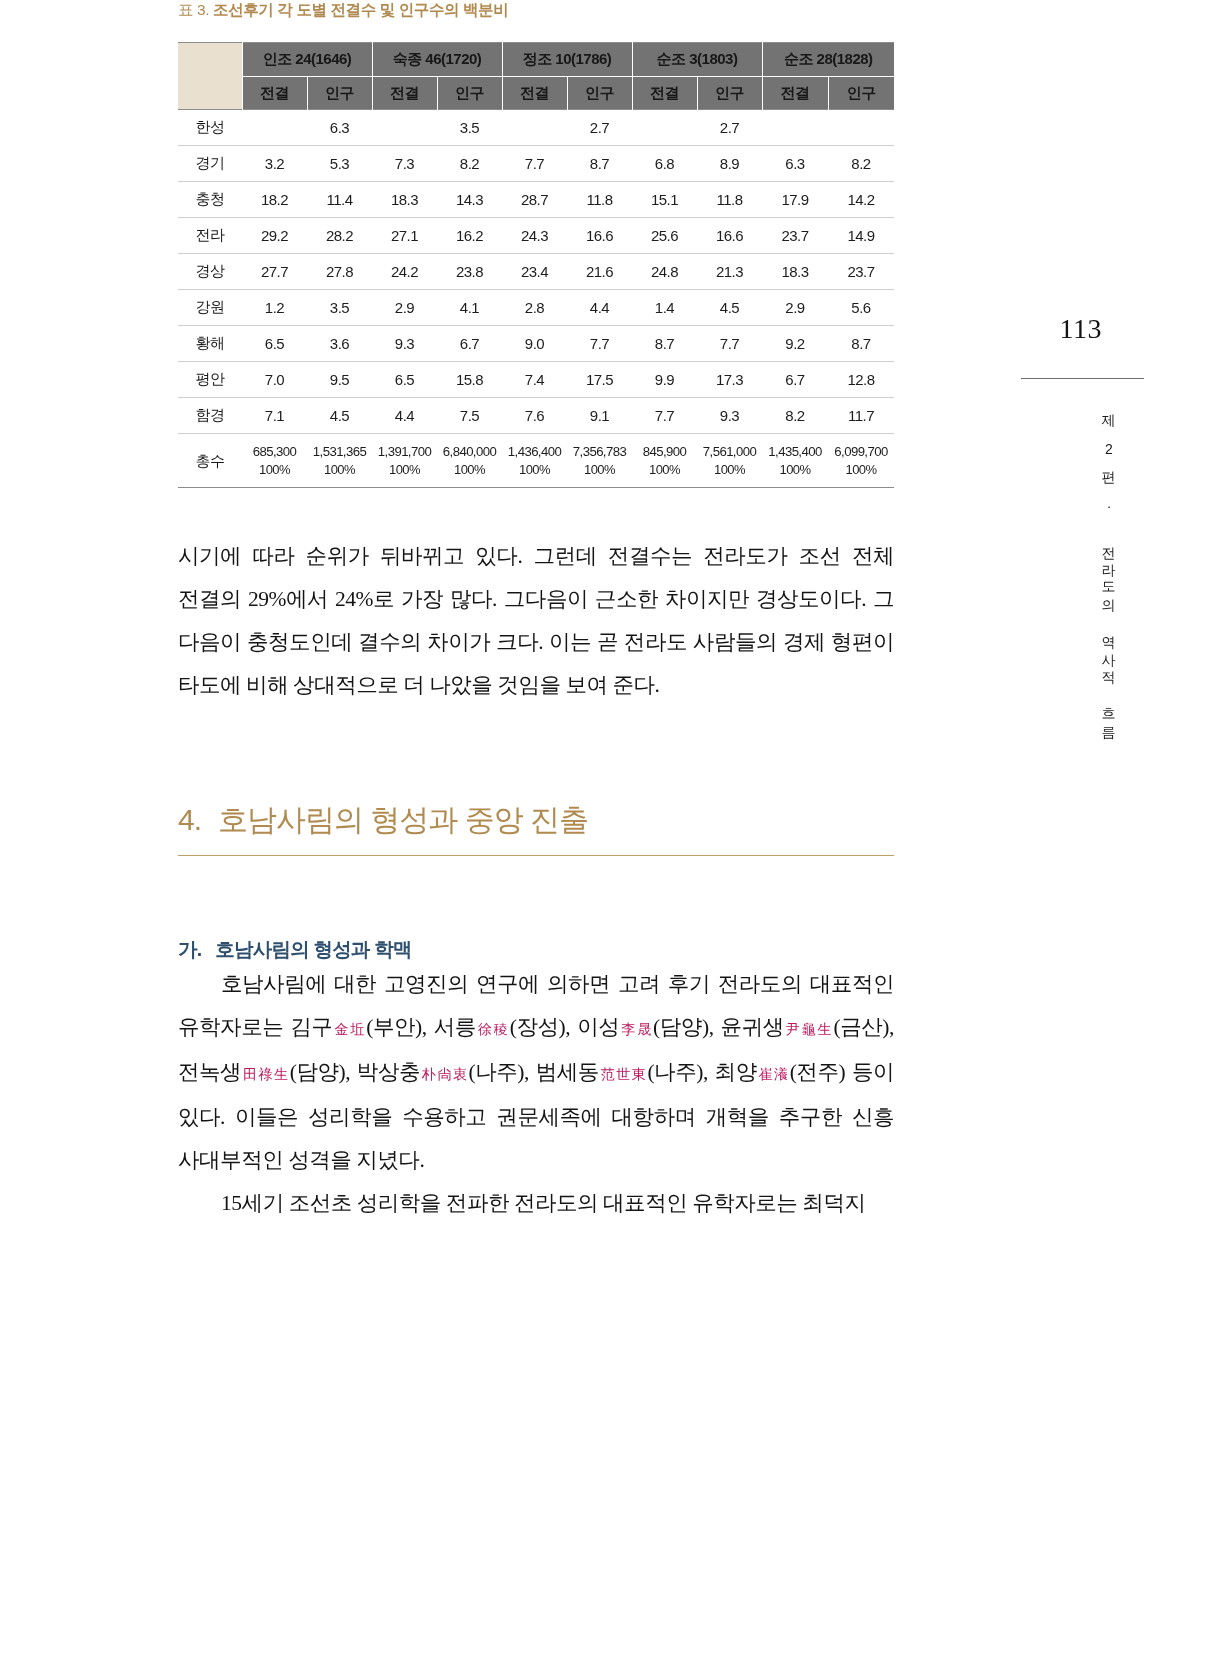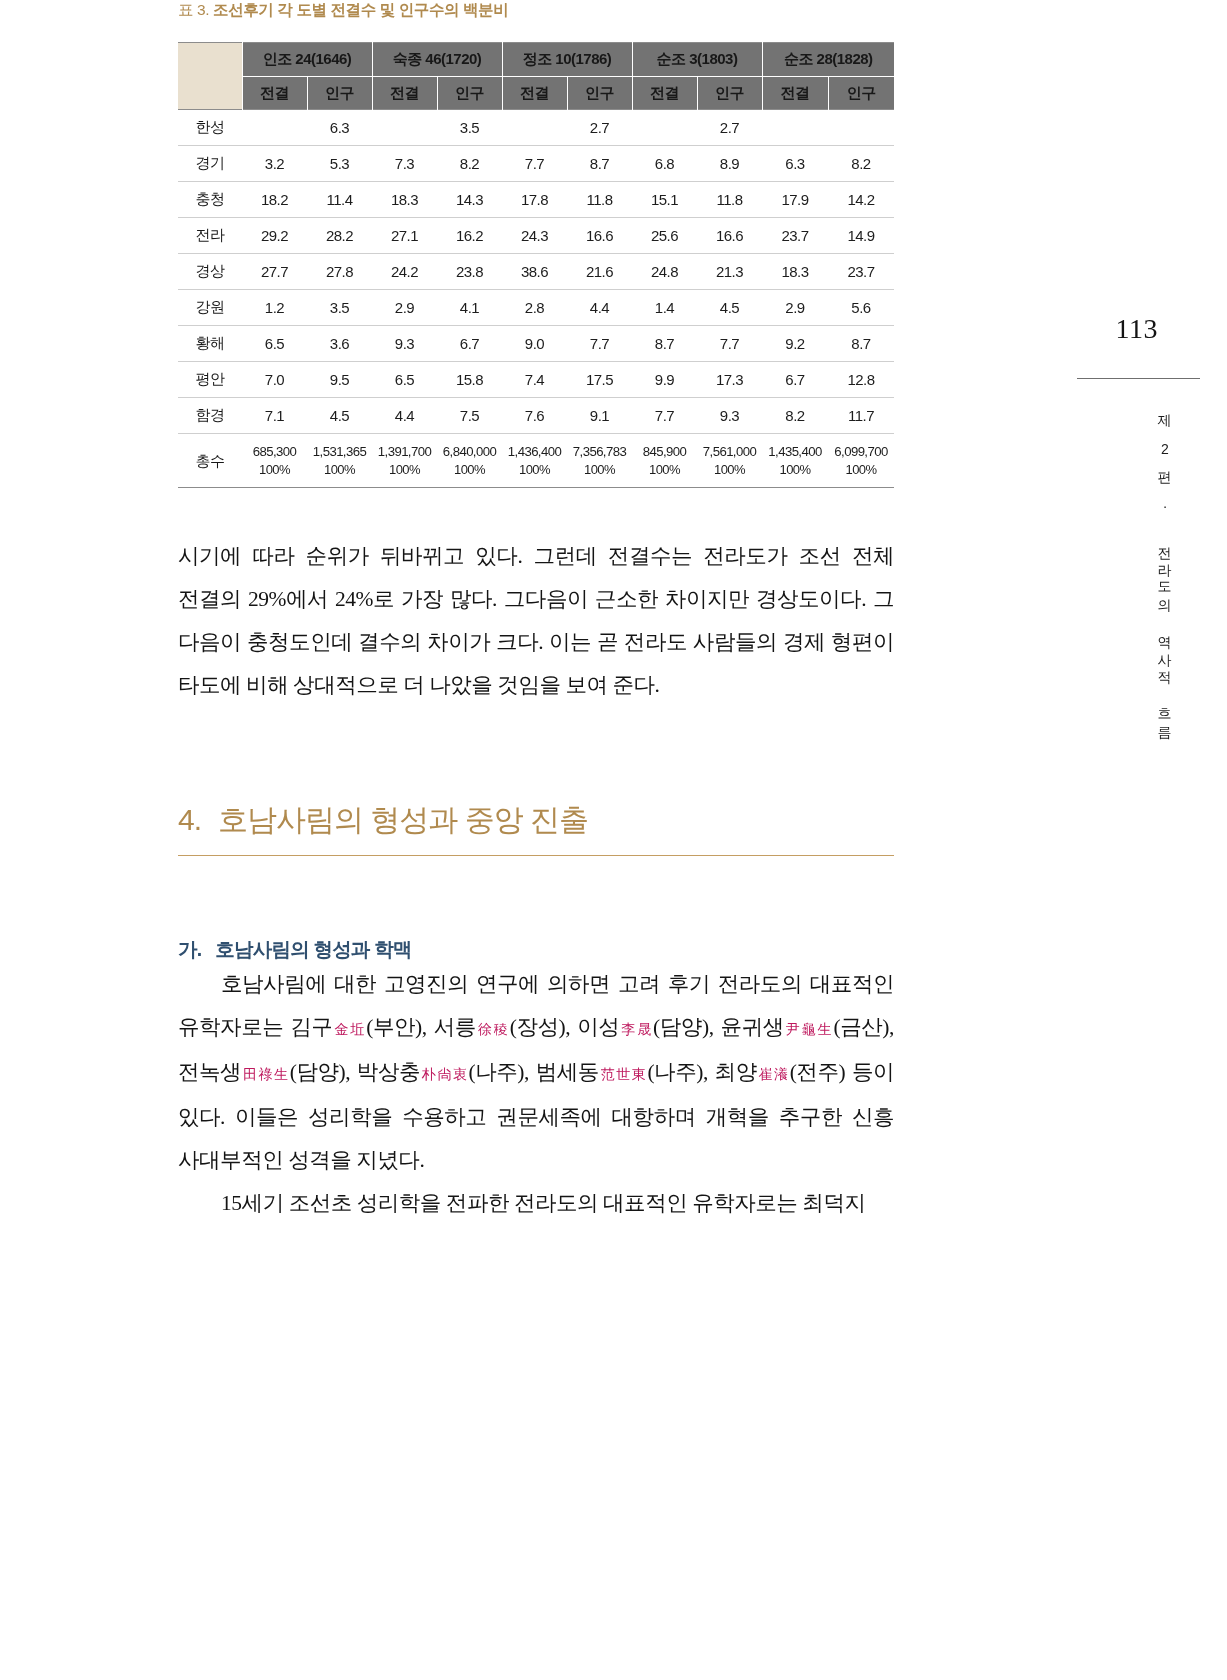--- a/index.html
+++ b/index.html
@@ -194,21 +194,21 @@
   
   .hanja {
     color: #be185d;
     font-size: 14px;
     letter-spacing: -0.2px;
   }
 
   
   .margin-col {
     position: absolute;
-    left: 1076px;
+    left: 1020px;
     top: 0;
     width: 150px;
     height: 1647px;
   }
   .page-number {
     position: absolute;
     top: 313px;
     right: 68px;
     font-family: "Liberation Serif", "DejaVu Serif", serif;
     font-size: 28px;
@@ -312,21 +312,21 @@
               <td>8.9</td>
               <td>6.3</td>
               <td>8.2</td>
             </tr>
             <tr>
               <td class="rowlabel">충청</td>
               <td>18.2</td>
               <td>11.4</td>
               <td>18.3</td>
               <td>14.3</td>
-              <td>17.8</td>
+              <td>28.7</td>
               <td>11.8</td>
               <td>15.1</td>
               <td>11.8</td>
               <td>17.9</td>
               <td>14.2</td>
             </tr>
             <tr>
               <td class="rowlabel">전라</td>
               <td>29.2</td>
               <td>28.2</td>
@@ -338,21 +338,21 @@
               <td>16.6</td>
               <td>23.7</td>
               <td>14.9</td>
             </tr>
             <tr>
               <td class="rowlabel">경상</td>
               <td>27.7</td>
               <td>27.8</td>
               <td>24.2</td>
               <td>23.8</td>
-              <td>38.6</td>
+              <td>23.4</td>
               <td>21.6</td>
               <td>24.8</td>
               <td>21.3</td>
               <td>18.3</td>
               <td>23.7</td>
             </tr>
             <tr>
               <td class="rowlabel">강원</td>
               <td>1.2</td>
               <td>3.5</td>

